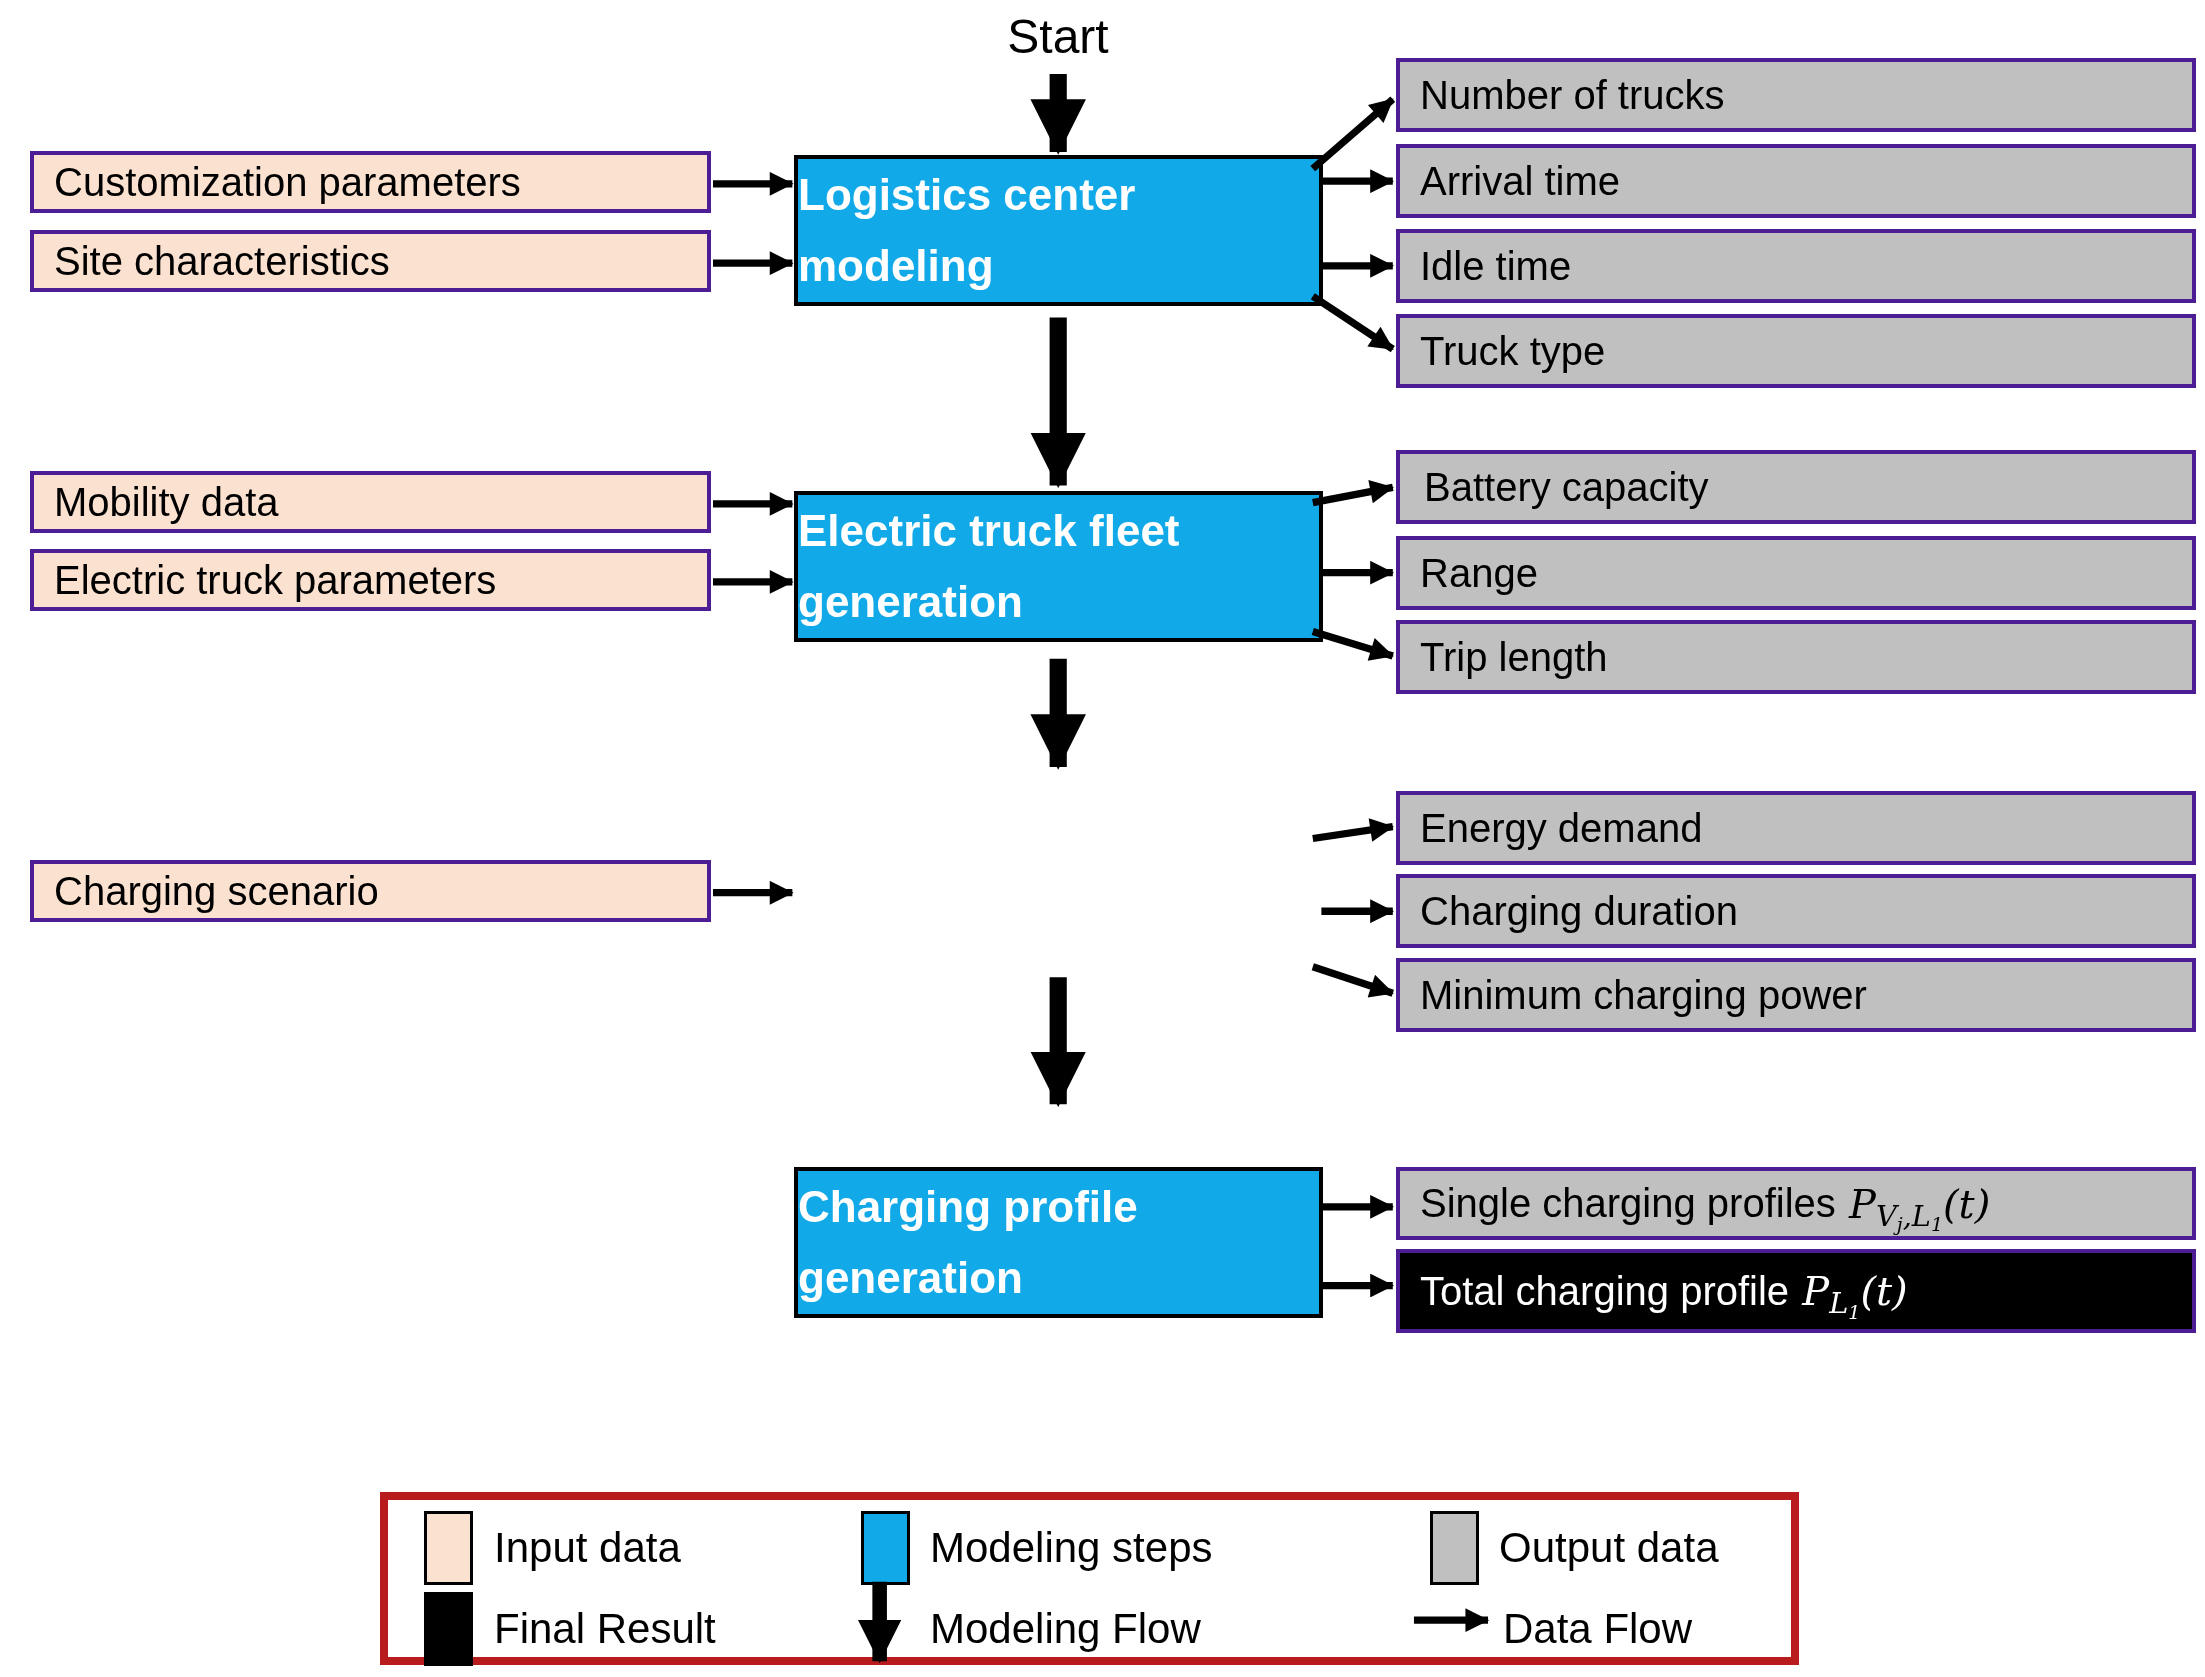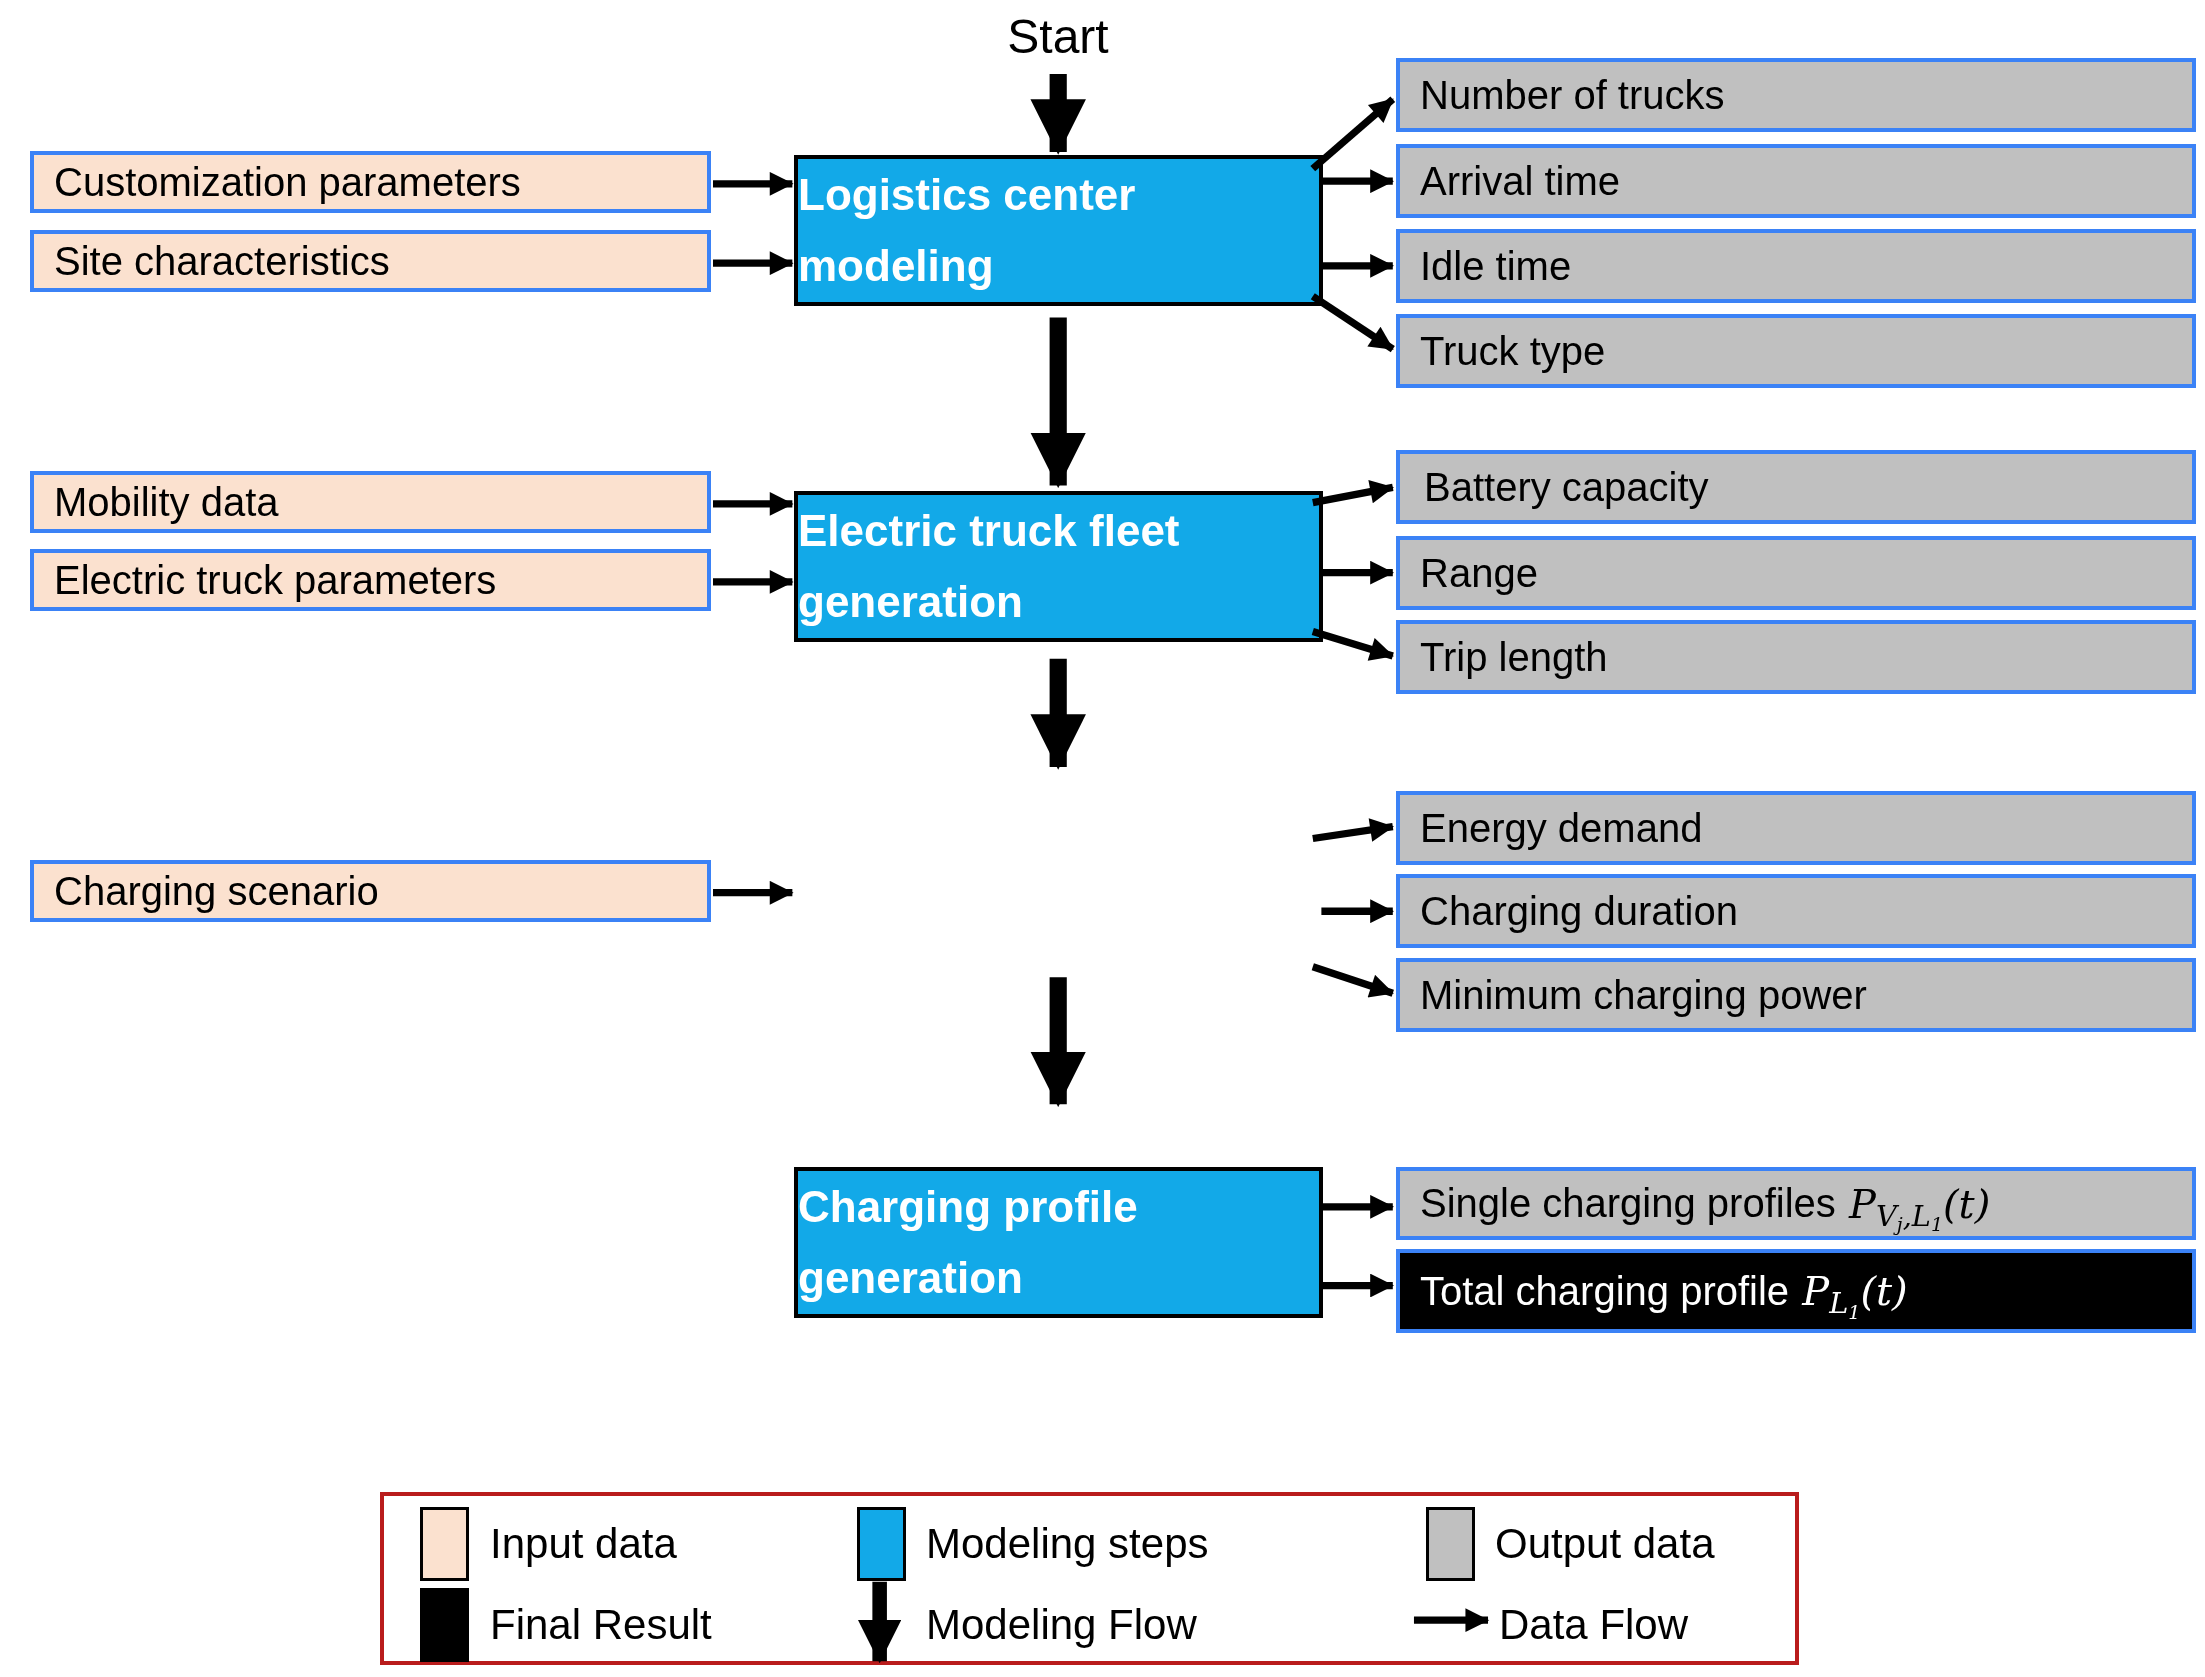--- a/index.html
+++ b/index.html
@@ -1,33 +1,33 @@
 <!DOCTYPE html>
 <html style="--c-input: #FBE1CF; --c-step: #12A9E8; --c-output: #C0C0C0; --c-final: #000000;font-size:10.6px"><head>
 <meta charset="utf-8">
 <style>
   html,body{margin:0;padding:0;background:#fff;}
   .canvas{position:relative;width:2205px;height:1677px;background:#fff;overflow:hidden;
           font-family:"Liberation Sans",sans-serif;}
   .start{position:absolute;left:952px;top:9.3px;width:212px;text-align:center;
          font-size:48px;color:#000;z-index:1;}
   .box{position:absolute;display:flex;align-items:center;box-sizing:border-box;
-       border:4px solid #3b82f6;font-size:40px;color:#000;padding-left:20px;z-index:1;white-space:nowrap;}
+       border:4px solid #4c1d95;font-size:40px;color:#000;padding-left:20px;z-index:1;white-space:nowrap;}
   .input{background:var(--c-input,#FBE1CF);left:30px;width:681px;height:62px;}
   .output{background:var(--c-output,#C0C0C0);left:1396px;width:800px;height:74px;}
   .final{background:var(--c-final,#000);color:#fff;left:1396px;width:800px;height:84px;}
   .step{position:absolute;left:794px;width:529px;height:151px;background:var(--c-step,#12A9E8);
         border:4px solid #000;box-sizing:border-box;display:flex;flex-direction:column;
         justify-content:center;align-items:flex-start;text-align:center;color:#fff;
         font-size:44px;font-weight:bold;line-height:1.6;z-index:1;}
   .math{font-family:"DejaVu Serif",serif;font-style:italic;margin-left:13.2px;}
   .msub{font-size:0.72em;position:relative;top:0.28em;}
   .msubsub{font-size:0.66em;position:relative;top:0.30em;}
   .legend{position:absolute;left:380px;top:1492px;width:1419px;height:173px;background:#fff;
-          border:4px solid #b91c1c;box-sizing:border-box;z-index:1;}
+          border:8px solid #b91c1c;box-sizing:border-box;z-index:1;}
   .lswatch{position:absolute;width:49px;height:74px;border:3.3px solid #000;box-sizing:border-box;}
   .llabel{position:absolute;height:74px;line-height:74px;font-size:42px;color:#000;white-space:nowrap;}
   .arrows{position:absolute;left:0;top:0;z-index:2;pointer-events:none;}
 </style>
 </head>
 <body>
 
 <div class="canvas">
 
   <div class="start">Start</div>

